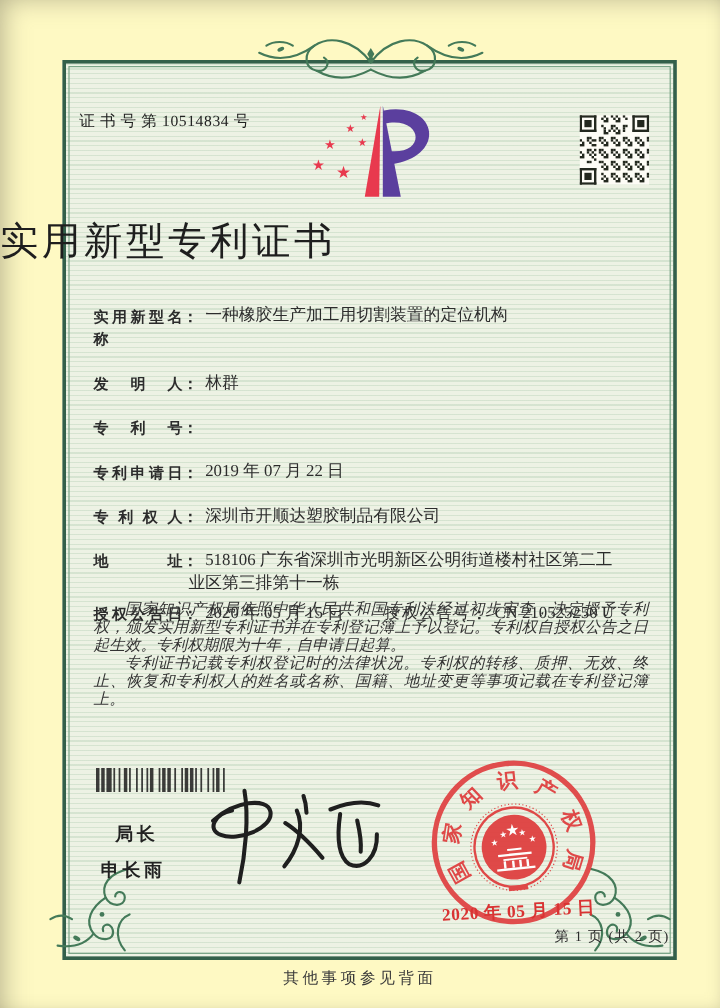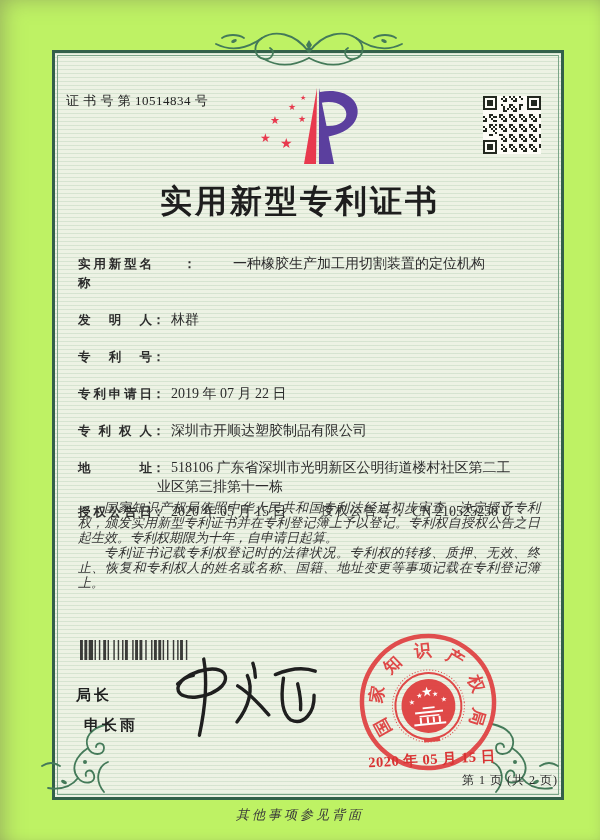--- a/index.html
+++ b/index.html
@@ -1,52 +1,52 @@
 <!DOCTYPE html>
 <html><head>
 <meta charset="utf-8">
 <style>
   html,body{margin:0;padding:0;}
   body{background:#e8e4d6;font-family:"Liberation Serif","DejaVu Serif",serif;}
-  .page{position:relative;width:600px;height:840px;background:#bef264;overflow:hidden;
+  .page{position:relative;width:600px;height:840px;background:#fef9c3;overflow:hidden;
         box-shadow:inset 16px 12px 22px -14px rgba(110,105,85,.5), inset -6px -6px 14px -10px rgba(110,105,85,.35);}
   
   .frame{position:absolute;left:52px;top:50px;width:506px;height:744px;
          border:3px solid #33604a;background:#edf2e4;
          background-image:repeating-linear-gradient(180deg, rgba(120,170,130,.20) 0 1px, rgba(0,0,0,0) 1px 4px);}
   .frame::before{content:"";position:absolute;inset:2px;border:1px solid #7ba588;pointer-events:none;}
   .cert-no{position:absolute;left:66px;top:92px;font-size:13px;letter-spacing:.5px;color:#222;}
-  .title{position:absolute;left:0;top:180px;width:600px;text-align:center;
-         font-size:32px;font-weight:700;letter-spacing:3px;color:#1e1e1e;}
+  .title{position:absolute;left:0;top:180px;width:600px;text-align:left;
+         font-size:32px;font-weight:400;letter-spacing:3px;color:#1e1e1e;}
   .fields{position:absolute;left:78px;top:254px;width:464px;font-size:14px;color:#2c2c2c;}
   .frow{display:flex;align-items:flex-start;line-height:19px;margin-top:17px;}
-  .frow:first-child{margin-top:0;gap:31px;}
+  .frow:first-child{margin-top:0;}
   .flabel{display:inline-block;width:74px;font-size:12.5px;text-align:justify;text-align-last:justify;
           font-weight:600;padding-top:1px;}
   .fcolon{font-size:13px;font-weight:600;}
   .fvalue{margin-left:6px;font-weight:500;}
   .fvalue .wrapline{margin-left:-14px;}
   .grant-row{margin-top:6px;}
   .grant2{margin-left:34px;display:flex;}
   .glabel2{font-size:12.5px;font-weight:400;letter-spacing:2px;}
   .paras{position:absolute;left:78px;top:500px;width:462px;font-size:13px;line-height:15px;
          color:#333;text-align:justify;font-style:italic;}
   .paras p{margin:0;text-indent:2em;}
   .barcode{position:absolute;left:80px;top:640px;}
-  .director-title{position:absolute;left:76px;top:686px;font-size:15px;letter-spacing:3px;color:#222;font-weight:600;}
+  .director-title{position:absolute;left:96px;top:686px;font-size:15px;letter-spacing:3px;color:#222;font-weight:600;}
   .director-name{position:absolute;left:84px;top:716px;font-size:15px;letter-spacing:3px;color:#222;font-weight:600;}
   .signature{position:absolute;left:150px;top:652px;transform:rotate(-2deg);}
   .seal{position:absolute;left:352px;top:626px;transform:rotate(-6deg);opacity:.95;}
   .seal-char{font-size:17px;font-weight:700;fill:#df4040;text-anchor:middle;}
   .seal-date{position:absolute;left:352px;top:750px;width:160px;text-align:center;transform:rotate(-3deg);
              font-size:14.5px;font-weight:700;color:#d93333;letter-spacing:.5px;}
   .page-info{position:absolute;left:52px;top:772px;width:506px;text-align:right;font-size:12px;
              letter-spacing:1px;color:#2c2c2c;}
   .back-note{position:absolute;left:0;top:806px;width:600px;text-align:center;font-size:13px;
-             letter-spacing:3px;color:#3a3a3a;font-style:italic;}
+             letter-spacing:3px;color:#3a3a3a;}
   .orn{position:absolute;}
   svg{display:block;}
 </style>
 </head>
 <body>
 
 <div class="page">
 
   <div class="frame"></div>
 

